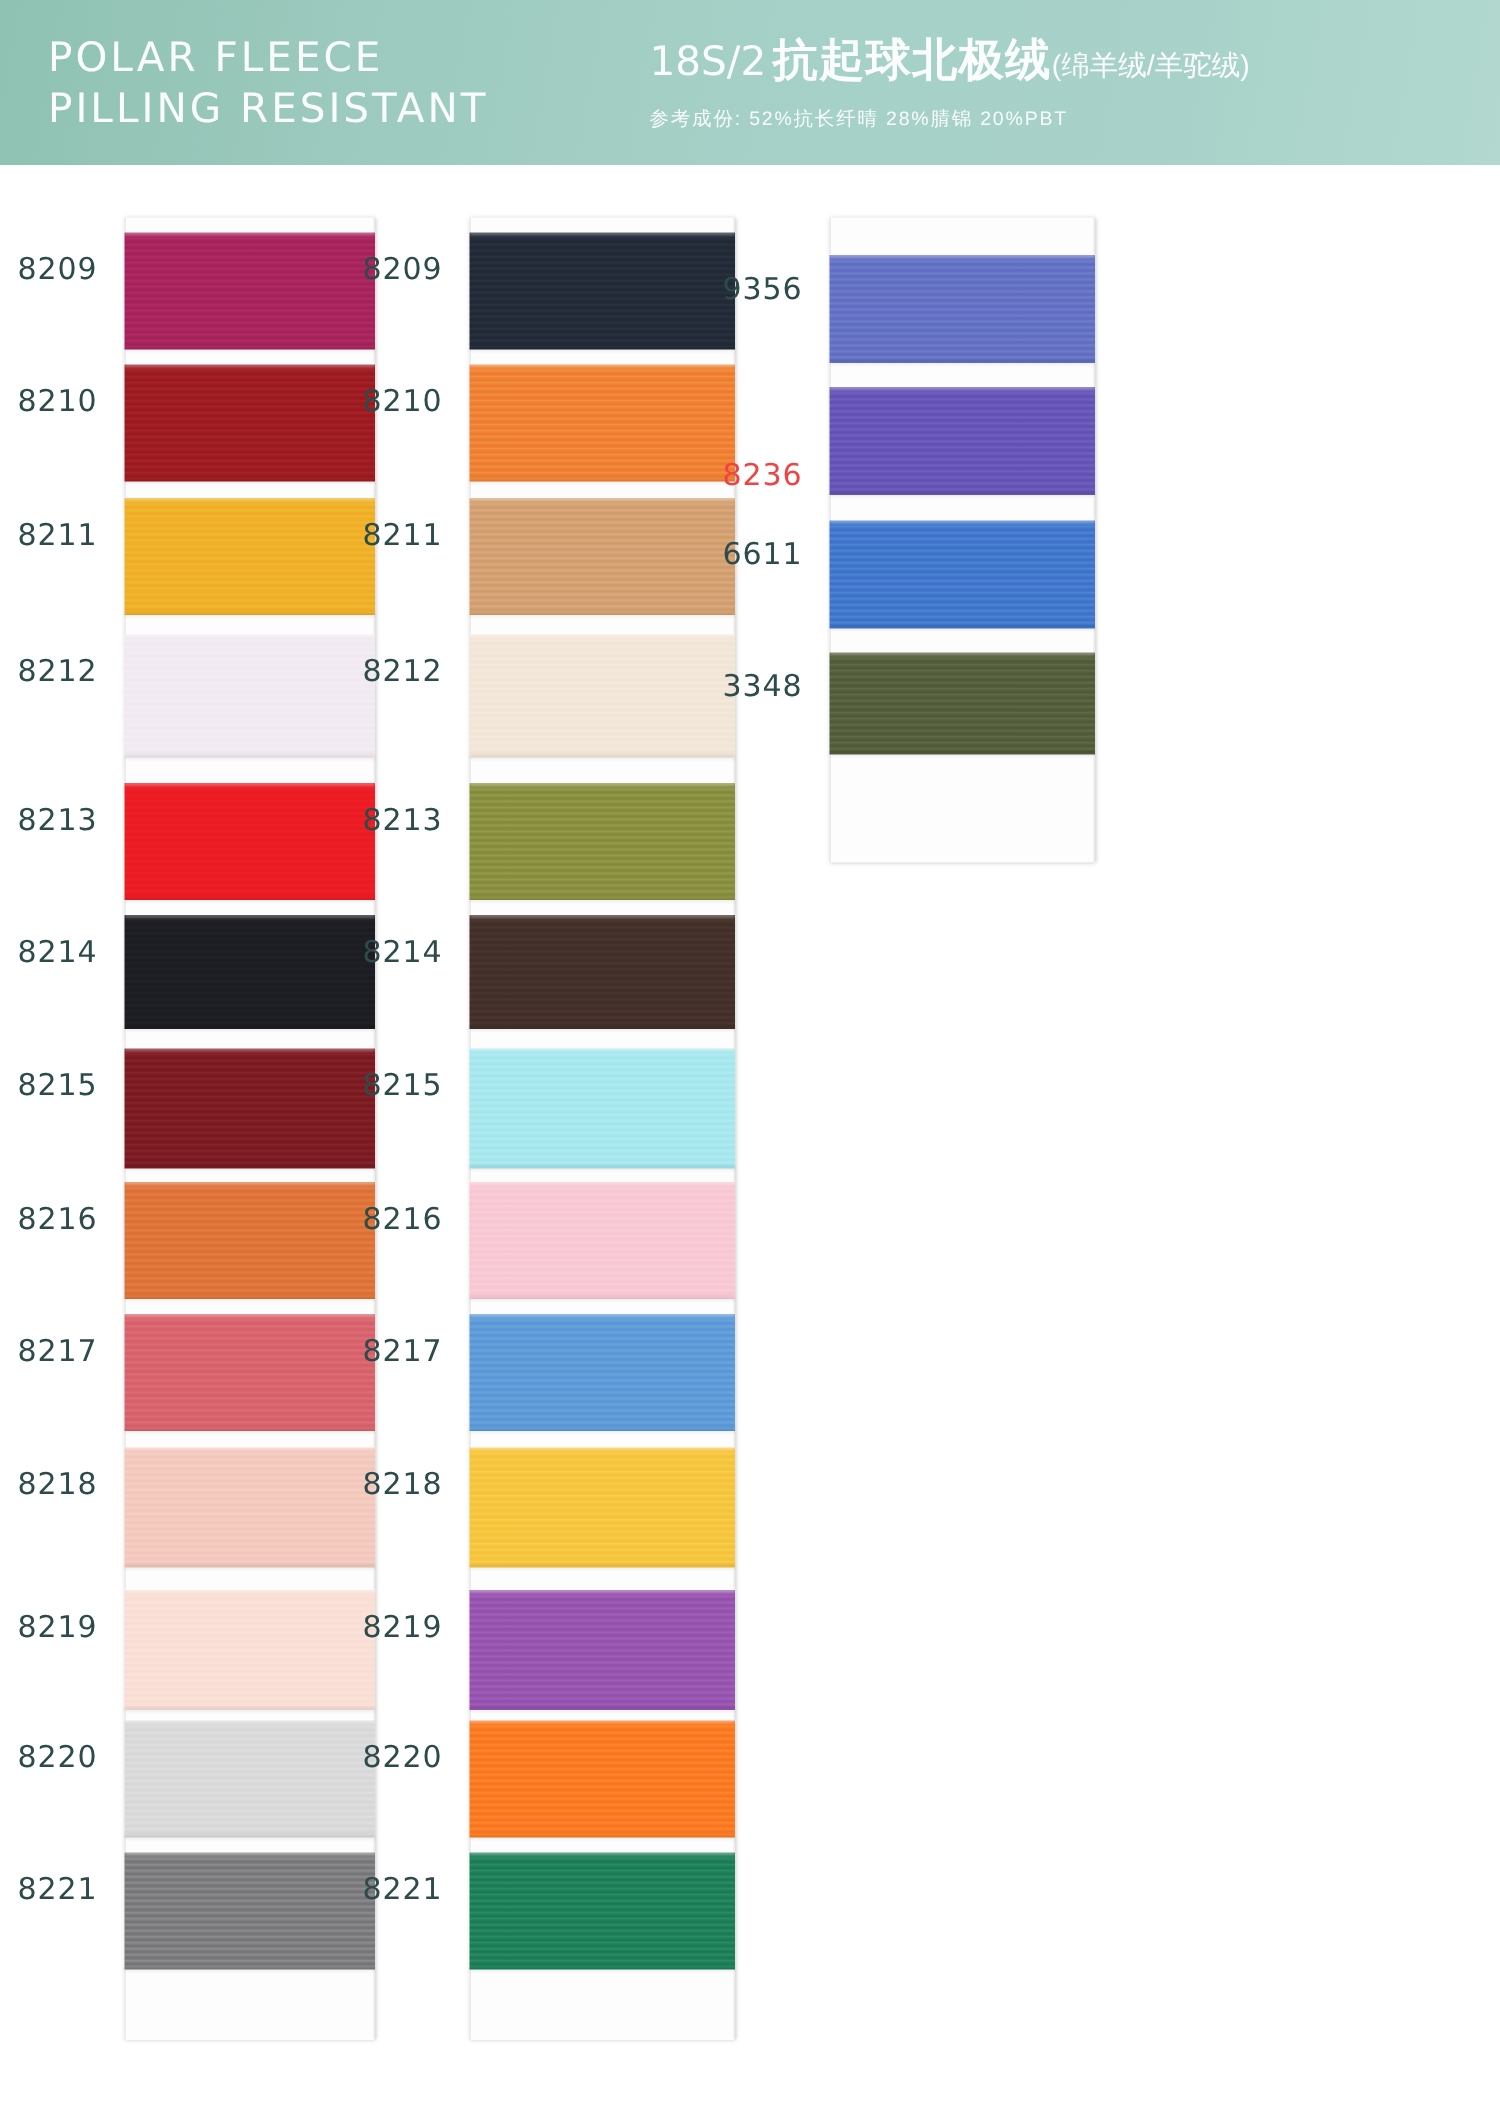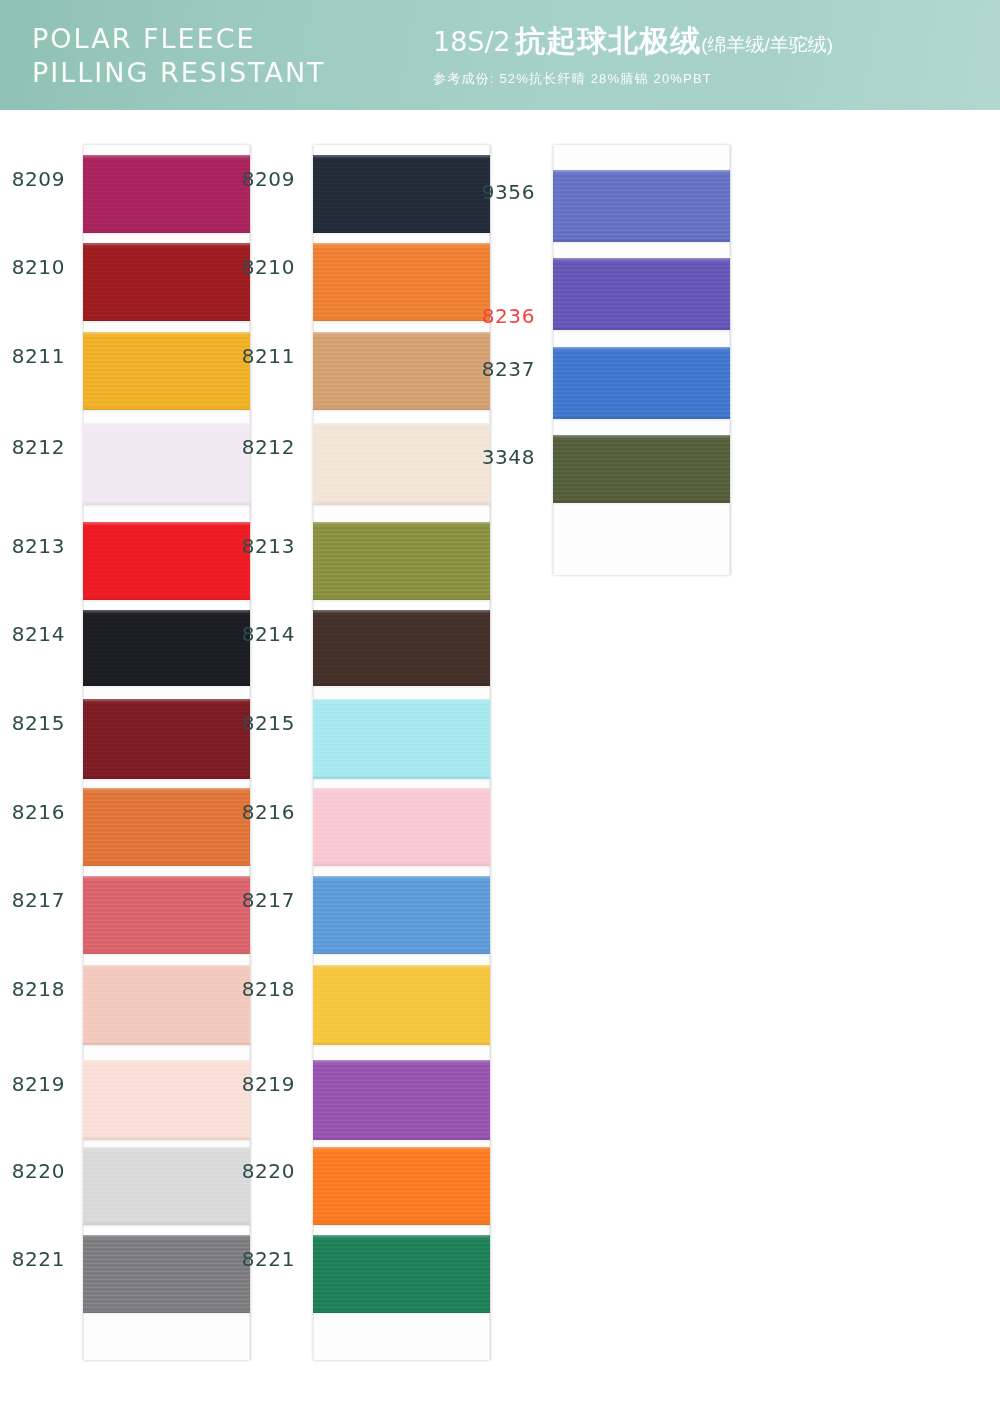--- a/index.html
+++ b/index.html
@@ -350,21 +350,21 @@
         <div class="fibre"></div>
         <div class="edge-top"></div>
         <div class="edge-bot"></div>
       </div>
       <div class="label" style="color: #ef4444; top: 170px; left: 463px; width: 72px; margin-top: 24px;">8236</div>
       <div class="swatch" style="left: 553px; top: 237px; width: 177px; height: 72px; background: rgb(66, 119, 205);">
         <div class="fibre"></div>
         <div class="edge-top"></div>
         <div class="edge-bot"></div>
       </div>
-      <div class="label" style="color: rgb(46, 75, 75); top: 247px; left: 463px; width: 72px;">8237</div>
+      <div class="label" style="color: rgb(46, 75, 75); top: 247px; left: 463px; width: 72px;">6611</div>
       <div class="swatch" style="left: 553px; top: 325px; width: 177px; height: 68px; background: rgb(85, 94, 60);">
         <div class="fibre"></div>
         <div class="edge-top"></div>
         <div class="edge-bot"></div>
       </div>
       <div class="label" style="color: rgb(46, 75, 75); top: 335px; left: 463px; width: 72px;">3348</div>
     </div>
   </div>
 
 </body></html>

